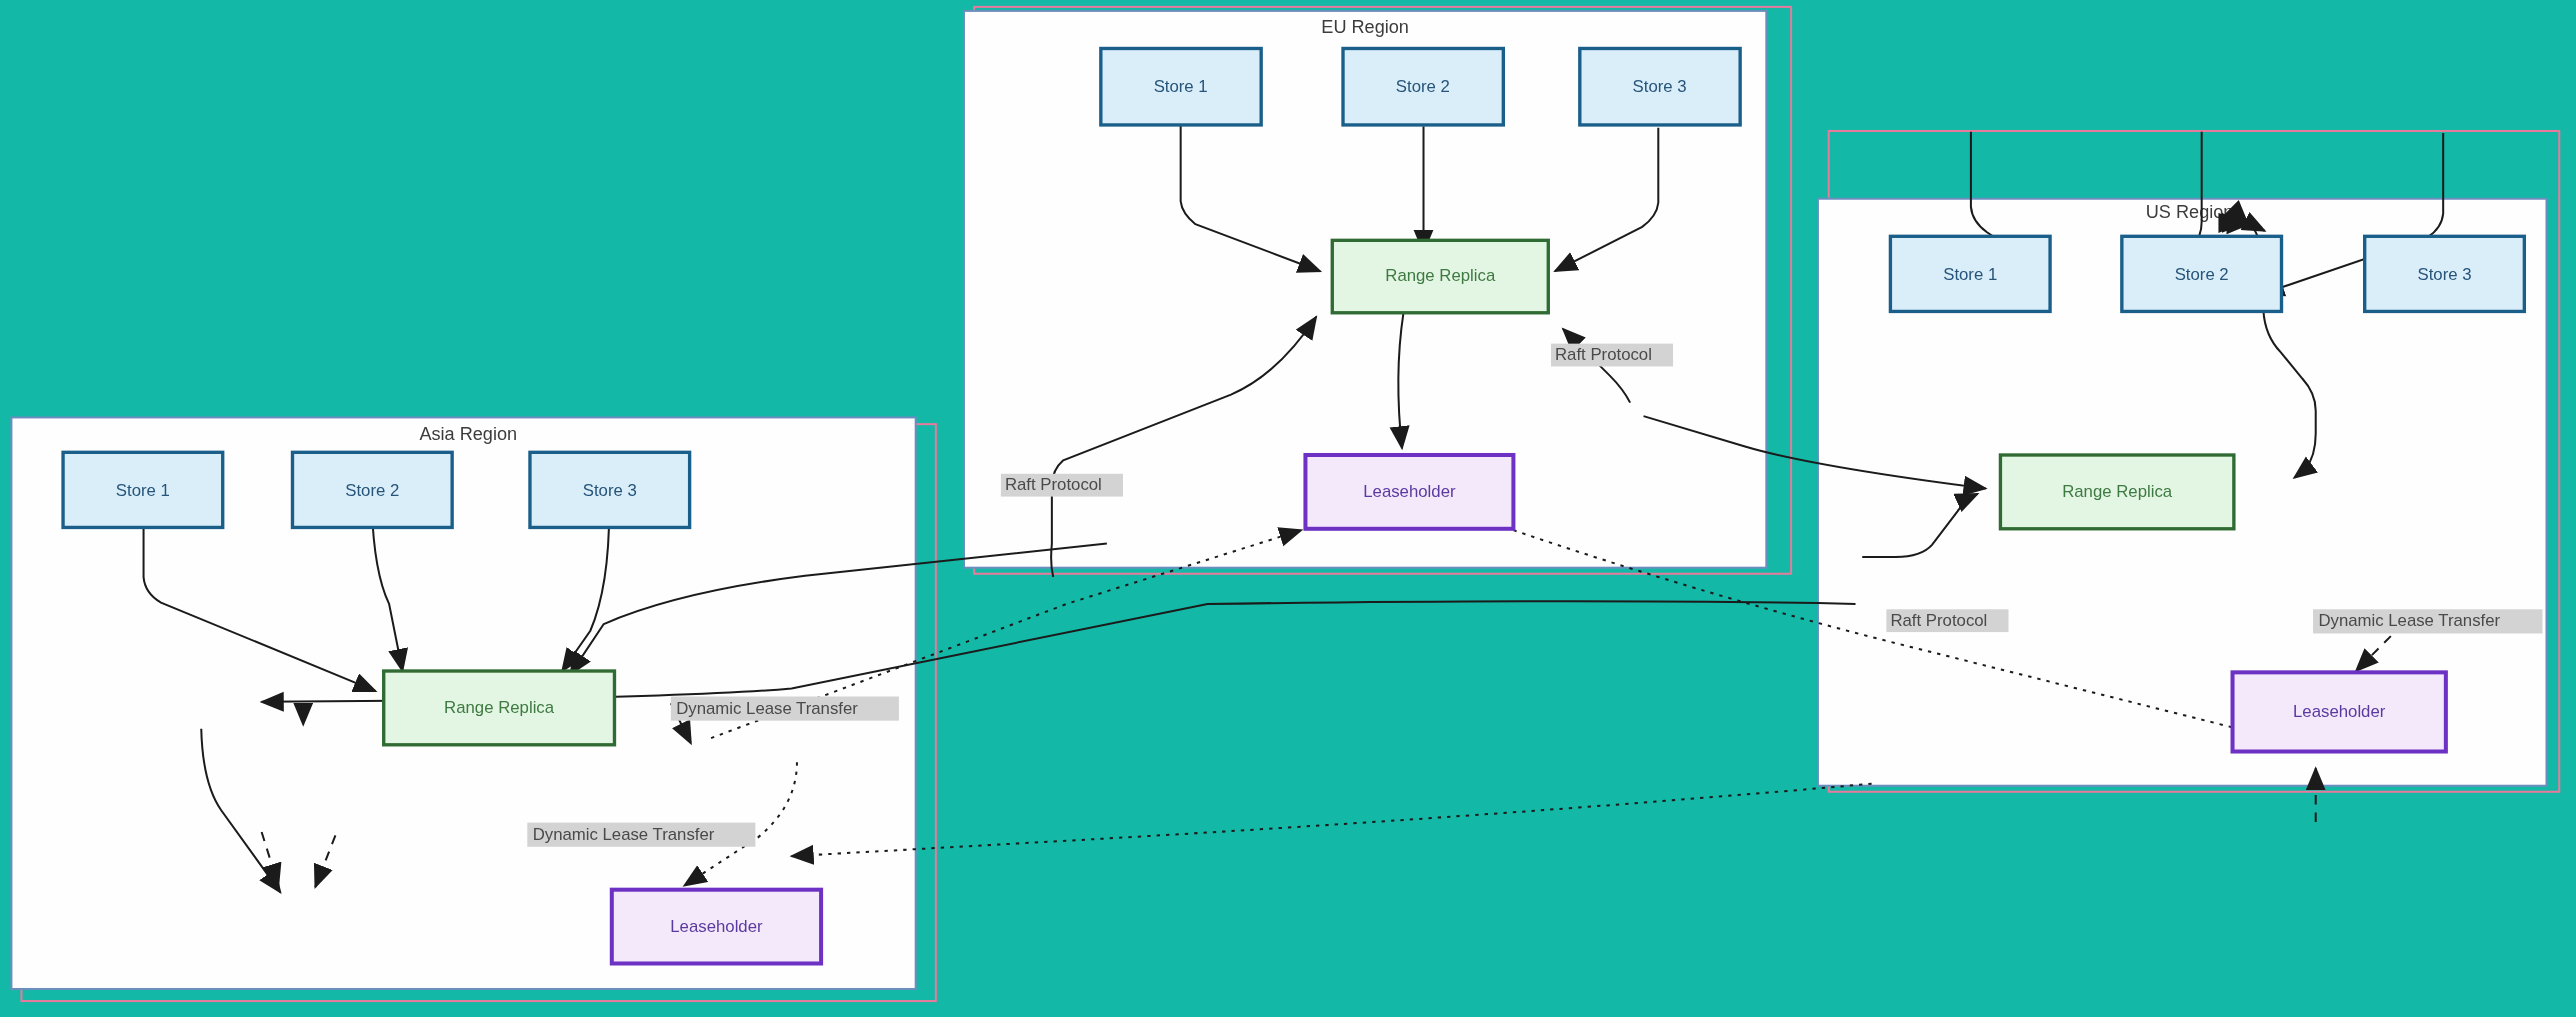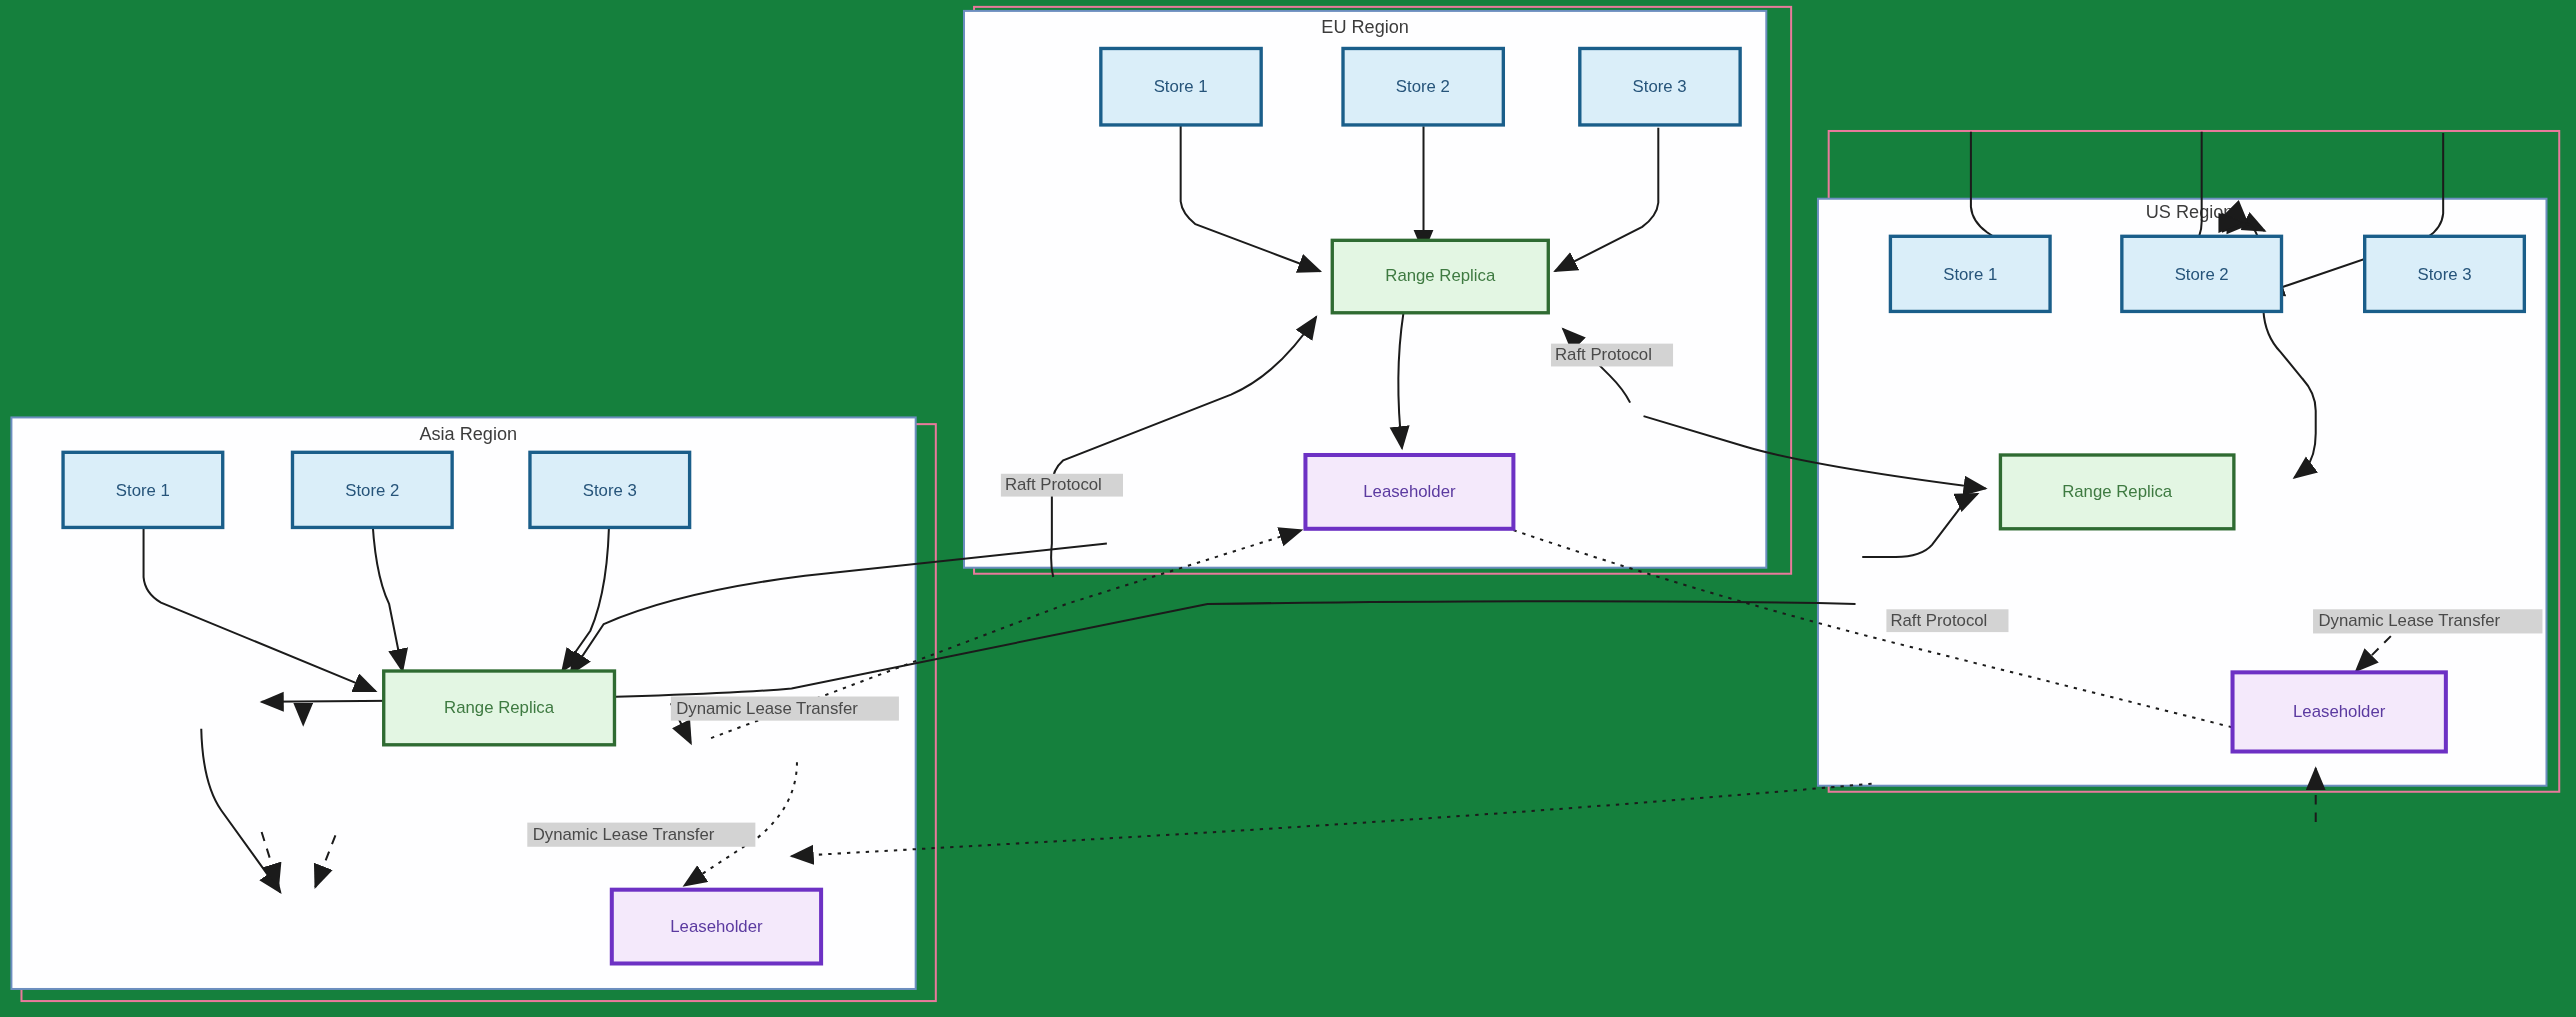--- a/index.html
+++ b/index.html
@@ -1,19 +1,19 @@
 <!DOCTYPE html>
 <html style="font-size:10.7px"><head>
 <meta charset="utf-8">
 <style>
   html,body{margin:0;padding:0;background:#ffffff;}
   #stage{
     position:relative;
     width:2576px;height:1018px;
-    background:#15803d;
+    background:#14b8a6;
     font-family:"Liberation Sans", sans-serif;
     overflow:hidden;
   }
   svg{position:absolute;left:0;top:0;width:2576px;height:1018px;}
 
   
   .region-inner{fill:#fefeff;stroke:#6c8ebf;stroke-width:3;}
   .region-outer{fill:none;stroke:#e87a9c;stroke-width:3;}
 
   

